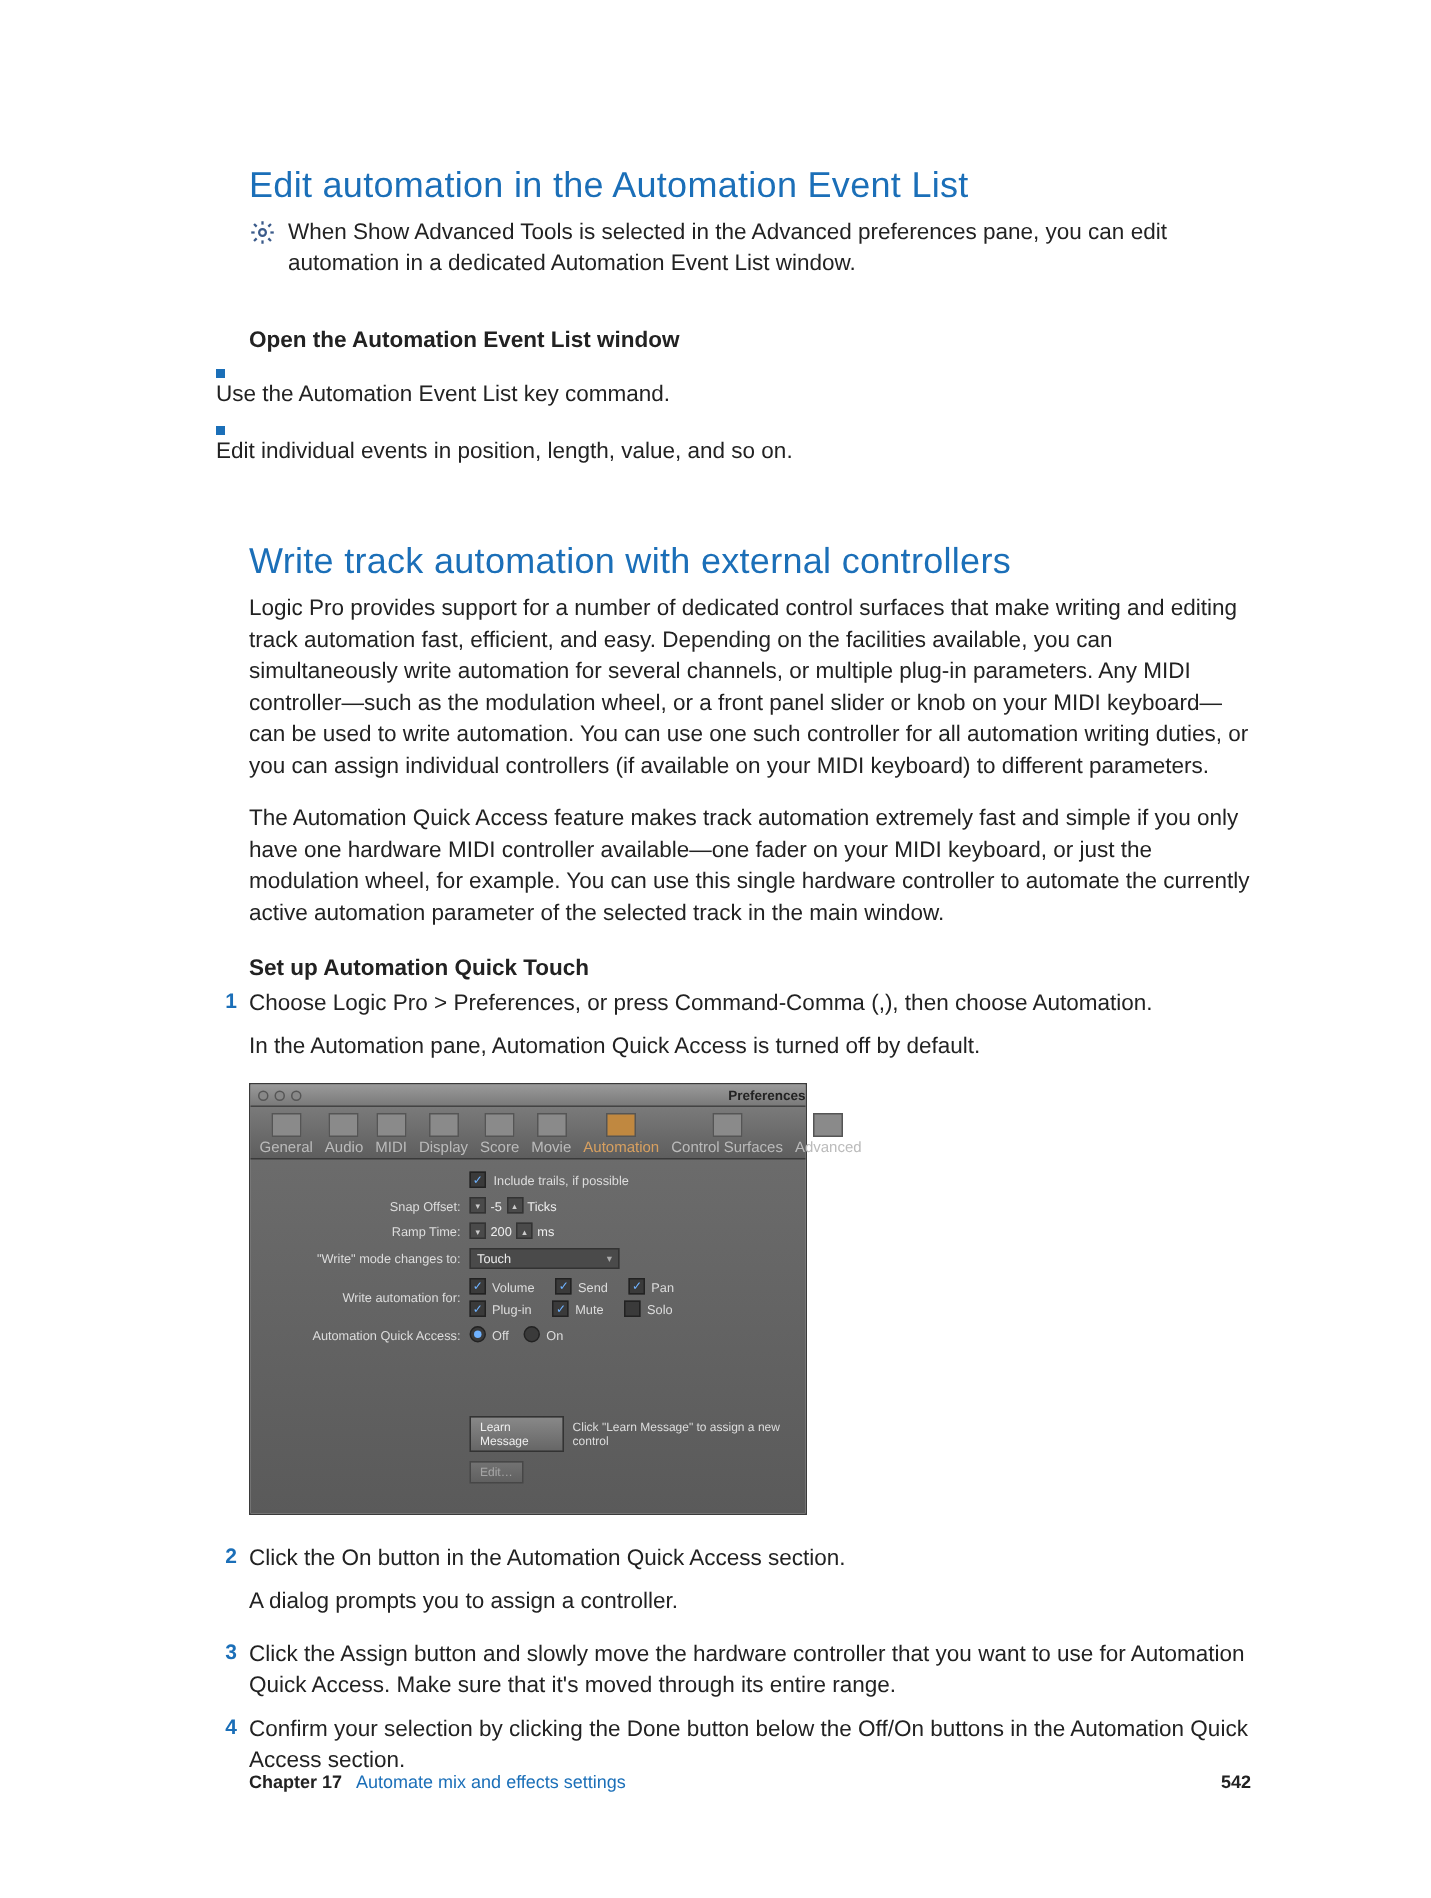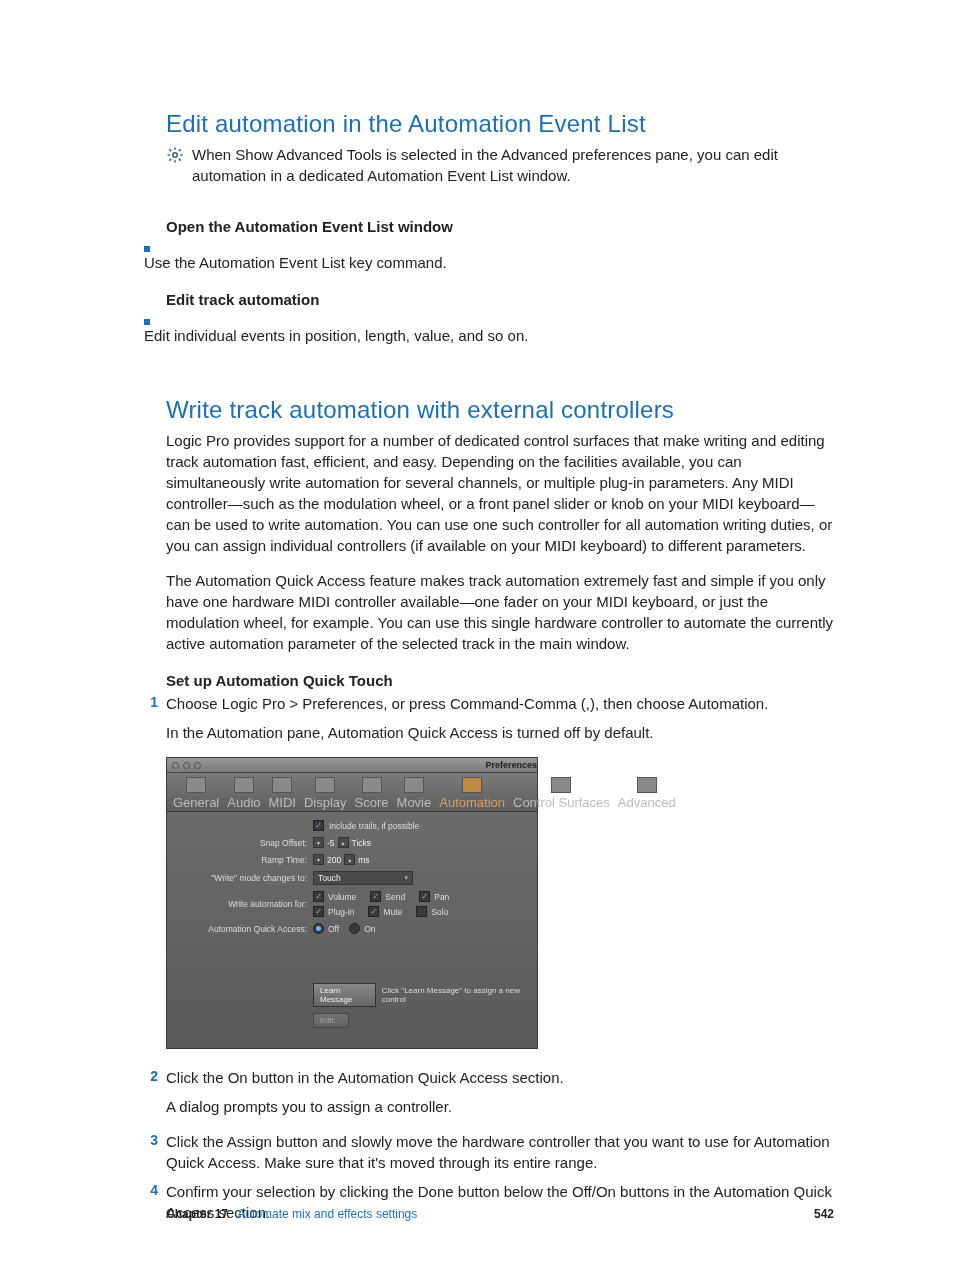--- a/index.html
+++ b/index.html
@@ -89,21 +89,21 @@
   .prefs-tabs {
     display: flex;
     background: linear-gradient(#7a7a7a, #5e5e5e);
     border-bottom: 1px solid #3a3a3a;
     padding: 2px 2px 0 2px;
   }
   .tab {
     flex: 0 0 auto;
     text-align: center;
     padding: 2px 4px 1px 4px;
-    font-size: 13px;
+    font-size: 10px;
     color: #bbb;
   }
   .tab .ticon {
     width: 18px; height: 14px; margin: 0 auto 2px auto;
     background: #8a8a8a; border: 1px solid #555;
   }
   .tab.active { color: #d8a060; }
   .tab.active .ticon { background: #c08840; }
   .prefs-body { padding: 10px 10px 14px 10px; }
   .prow {
@@ -195,21 +195,20 @@
     </span>
     <p>When Show Advanced Tools is selected in the Advanced preferences pane, you can edit automation in a dedicated Automation Event List window.</p>
   </div>
 
   <div class="subhead">Open the Automation Event List window</div>
   <div class="bullet-row">
     <div class="sq"></div>
     <span>Use the Automation Event List key command.</span>
   </div>
 
-  <div class="subhead">Edit track automation</div>
   <div class="bullet-row">
     <div class="sq"></div>
     <span>Edit individual events in position, length, value, and so on.</span>
   </div>
 
   <h2 class="second">Write track automation with external controllers</h2>
   <p>Logic Pro provides support for a number of dedicated control surfaces that make writing and editing track automation fast, efficient, and easy. Depending on the facilities available, you can simultaneously write automation for several channels, or multiple plug-in parameters. Any MIDI controller—such as the modulation wheel, or a front panel slider or knob on your MIDI keyboard—can be used to write automation. You can use one such controller for all automation writing duties, or you can assign individual controllers (if available on your MIDI keyboard) to different parameters.</p>
   <p>The Automation Quick Access feature makes track automation extremely fast and simple if you only have one hardware MIDI controller available—one fader on your MIDI keyboard, or just the modulation wheel, for example. You can use this single hardware controller to automate the currently active automation parameter of the selected track in the main window.</p>
 
   <div class="subhead">Set up Automation Quick Touch</div>

